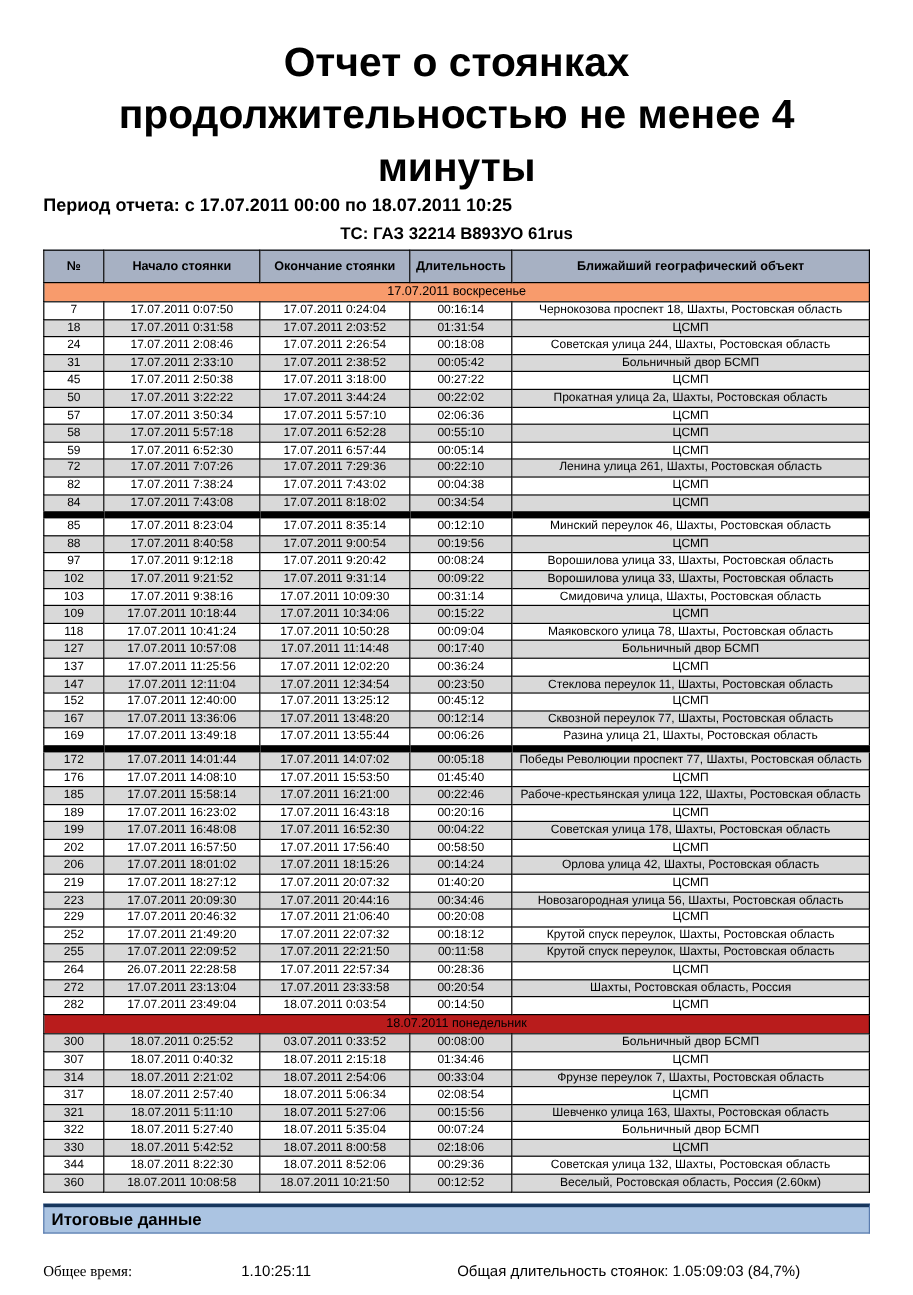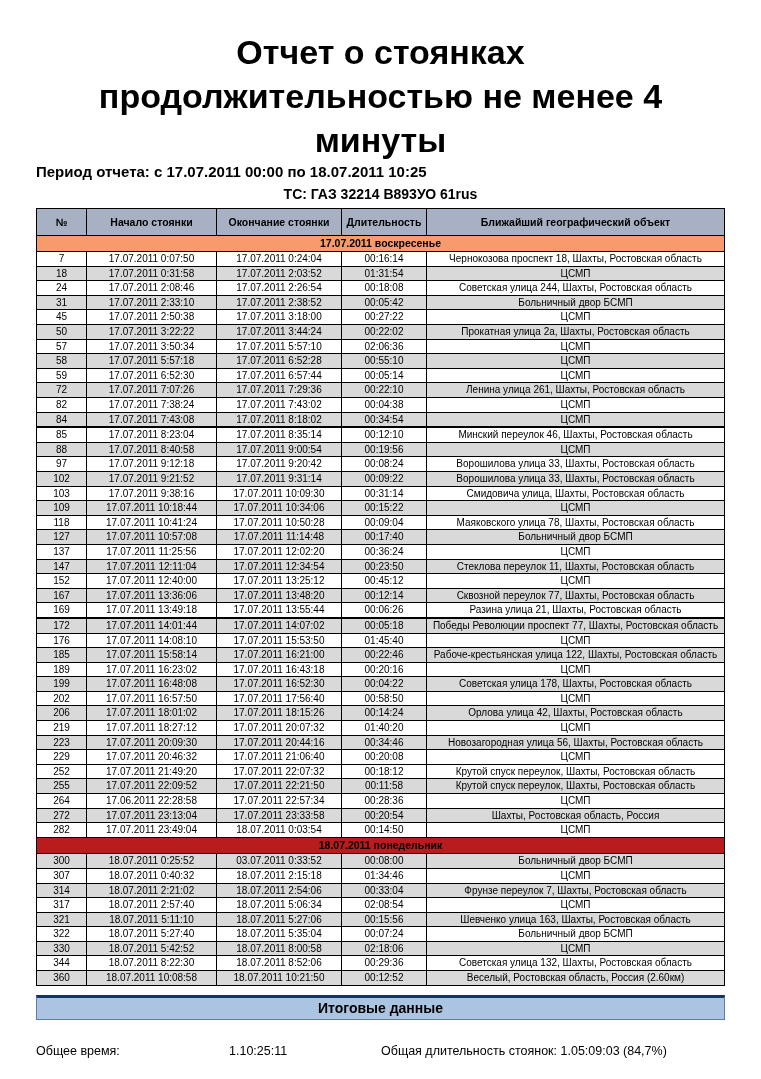--- a/index.html
+++ b/index.html
@@ -57,48 +57,47 @@
     font-size: 10px;
     height: 13.6px;
     line-height: 13.6px;
     text-align: center;
     vertical-align: middle;
     padding: 0 2px;
     white-space: nowrap;
     overflow: hidden;
   }
   table.stops td.section-header {
-    font-weight: bold;
+    font-weight: normal;
     height: 16.5px;
     font-size: 10.5px;
     margin-top: 24px;
   }
   tr.row-white td { background: #ffffff; }
   tr.row-gray td { background: var(--row-gray, #d9d9d9); }
-  tr.thick-top td { border-top: 2px solid #000000; }
+  tr.thick-top td { border-top: 6px solid #000000; }
 
   .summary-bar {
     margin-top: 9px;
     width: 689px;
     background: var(--summary-bg, #abc4e2);
     border: 1px solid #5a7cae;
     border-top: 3px solid var(--summary-border, #17365d);
     font-size: 14px;
     font-weight: bold;
     padding: 2px 6px 3px 6px;
-    text-align: center;
   }
   .summary-line {
     position: relative;
     margin-top: 24px;
     height: 16px;
     font-size: 12.5px;
   }
-  .summary-line .lbl-total { position: absolute; left: 0; }
-  .summary-line .val-total { position: absolute; left: 193px; }
+  .summary-line .lbl-total { position: absolute; left: 0; font-family: Liberation Serif, serif; }
+  .summary-line .val-total { position: absolute; left: 165px; }
   .summary-line .lbl-stops { position: absolute; left: 345px; }
 
   .page-footer {
     margin-top: 24px;
     text-align: center;
     padding-right: 24px;
     font-size: 11px;
   }
 </style>
 </head>
@@ -385,21 +384,21 @@
         </tr>
         <tr class="row-gray">
           <td>255</td>
           <td>17.07.2011 22:09:52</td>
           <td>17.07.2011 22:21:50</td>
           <td>00:11:58</td>
           <td>Крутой спуск переулок, Шахты, Ростовская область</td>
         </tr>
         <tr class="row-white">
           <td>264</td>
-          <td>17.06.2011 22:28:58</td>
+          <td>26.07.2011 22:28:58</td>
           <td>17.07.2011 22:57:34</td>
           <td>00:28:36</td>
           <td>ЦСМП</td>
         </tr>
         <tr class="row-gray">
           <td>272</td>
           <td>17.07.2011 23:13:04</td>
           <td>17.07.2011 23:33:58</td>
           <td>00:20:54</td>
           <td>Шахты, Ростовская область, Россия</td>

